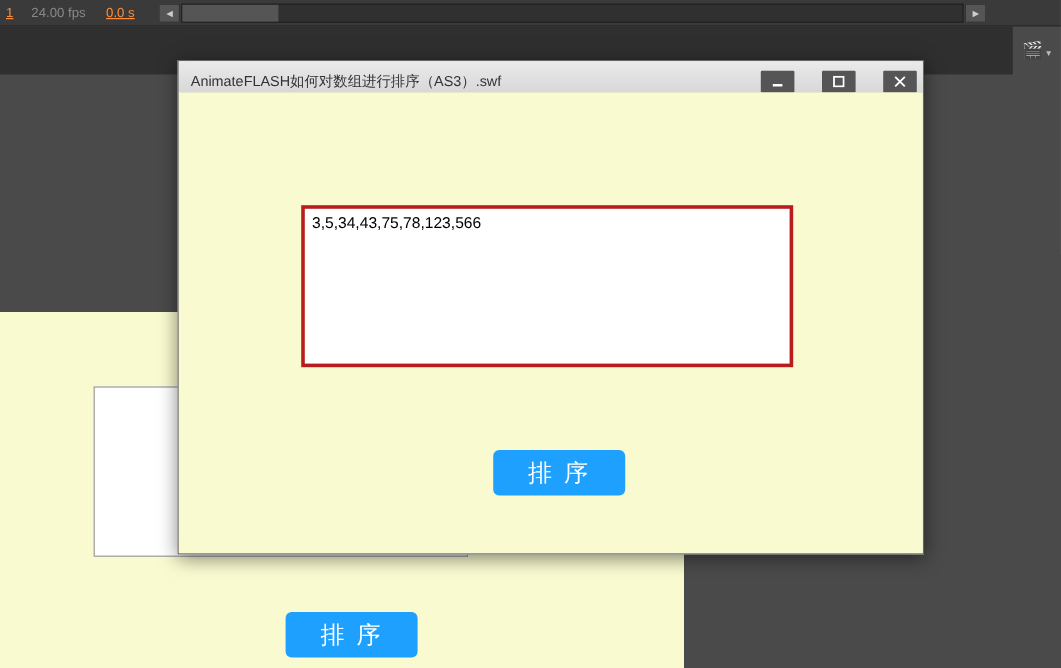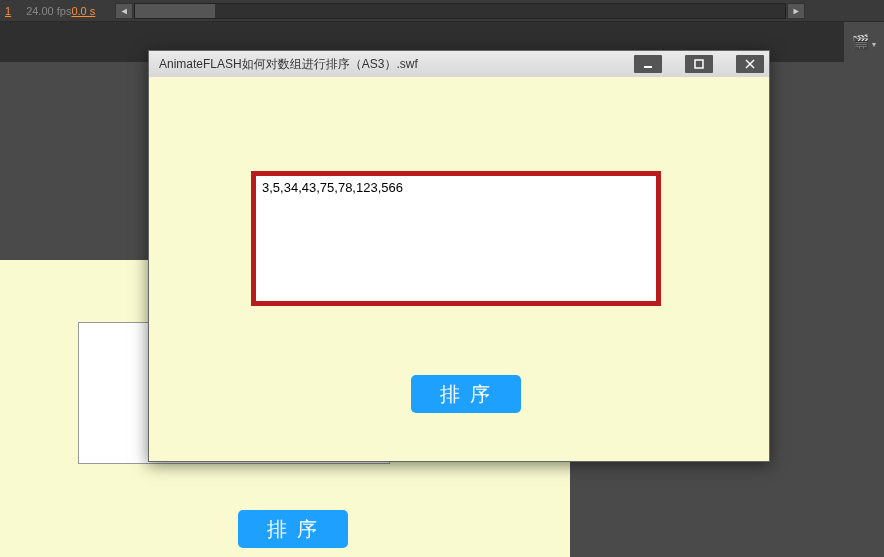--- a/index.html
+++ b/index.html
@@ -29,21 +29,21 @@
     padding-left: 5px;
     box-sizing: border-box;
   }
   .top-status .frame-num {
     color: #ff8c3a;
     text-decoration: underline;
     margin-right: 15px;
   }
   .top-status .fps {
     color: #888;
-    margin-right: 0;
+    margin-right: 17px;
   }
   .top-status .seconds {
     color: #ff8c3a;
     text-decoration: underline;
     margin-right: 20px;
   }
   .top-status .scroll-btn {
     display: inline-flex;
     align-items: center;
     justify-content: center;
@@ -148,21 +148,21 @@
     height: 410px;
     background: #f0f0f0;
     border: 1px solid #666;
     box-shadow: 0 3px 15px rgba(0,0,0,0.5);
   }
   .swf-titlebar {
     height: 26px;
     background: linear-gradient(#eaeaea, #d8d8d8);
     border-bottom: 1px solid #bbb;
     display: flex;
-    align-items: center;
+    align-items: flex-end;
     padding-left: 10px;
     font-size: 12px;
     color: #333;
     gap: 18px;
   }
   .swf-titlebar .title-text {
     flex: 1;
   }
   .swf-titlebar .win-btn {
     width: 28px;
@@ -188,21 +188,21 @@
     background: #f9facf;
   }
 
   .output-box {
     position: absolute;
     left: 102px;
     top: 94px;
     width: 410px;
     height: 135px;
     background: #fff;
-    border: 5px solid #b91c1c;
+    border: 3px solid #b91c1c;
     padding: 4px 6px;
     font-size: 13px;
     font-family: Arial, sans-serif;
     color: #000;
     box-sizing: border-box;
   }
 
   .sort-button {
     position: absolute;
     left: 262px;

